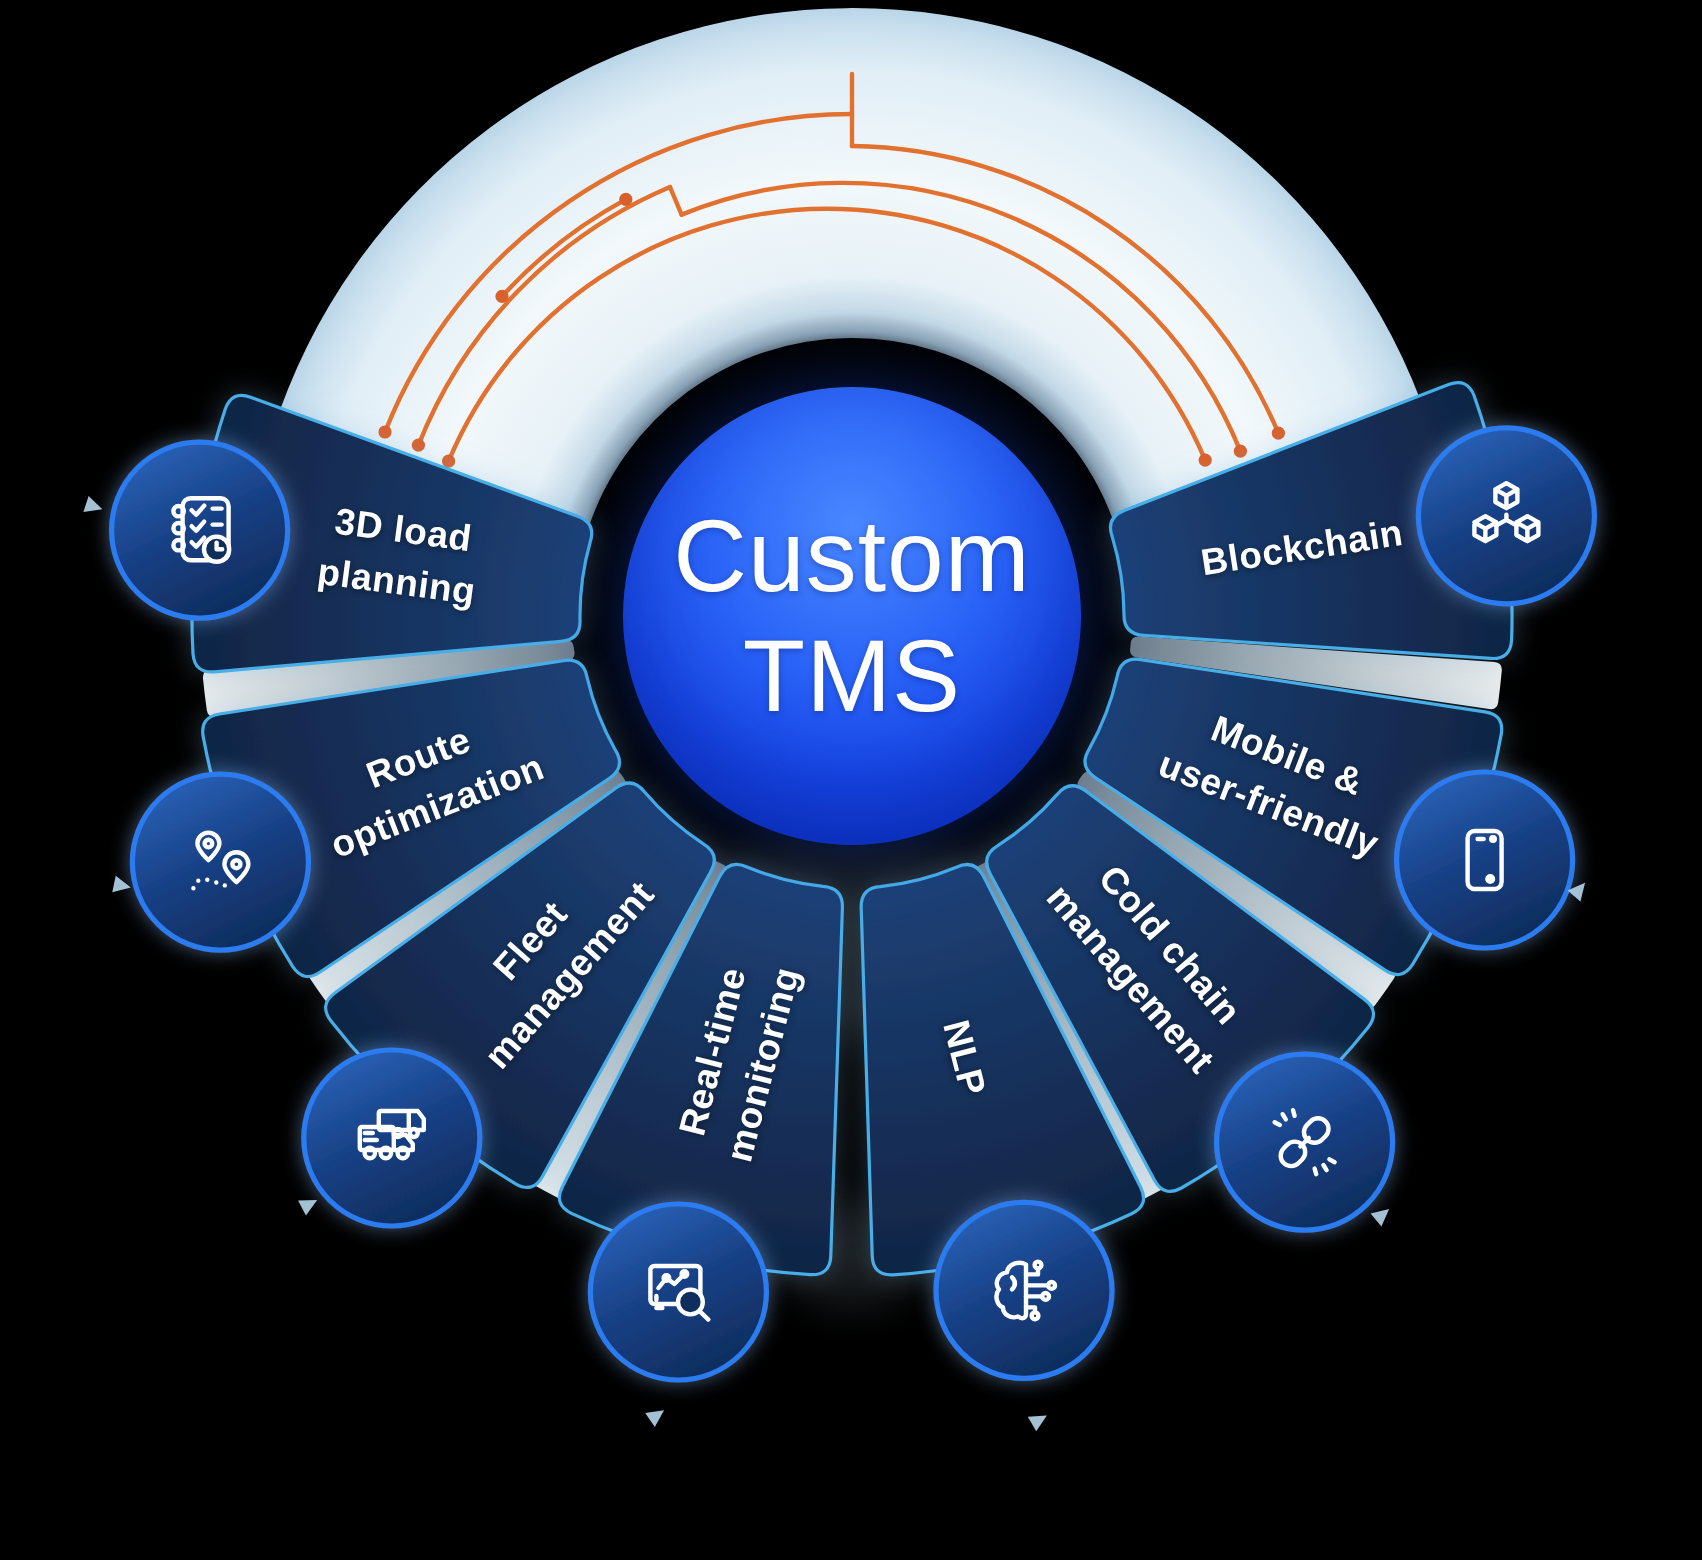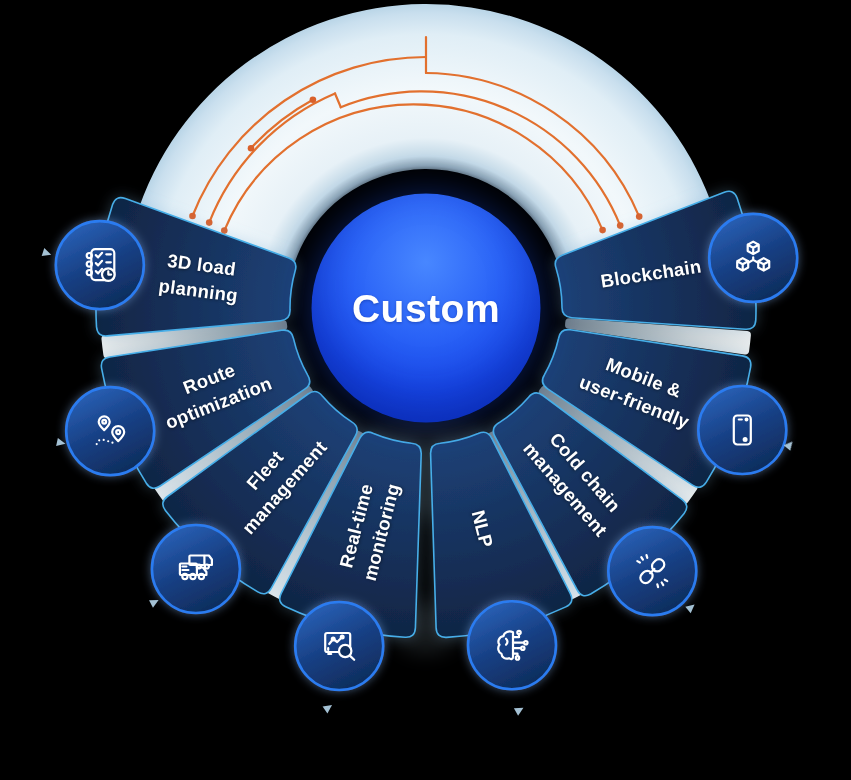--- a/index.html
+++ b/index.html
@@ -8,21 +8,21 @@
   #stage svg{position:absolute;left:0;top:0;}
   .seg-label{position:absolute;color:#fff;font-weight:700;font-size:18.5px;line-height:1.4;
              letter-spacing:.3px;text-align:center;white-space:nowrap;
              text-shadow:0 1px 3px rgba(0,0,0,.45);z-index:3;}
   .seg-label span{display:block;}
   .center-circle{position:absolute;left:426px;top:308px;width:229px;height:229px;border-radius:50%;
      transform:translate(-50%,-50%);z-index:2;
      background:radial-gradient(circle at 50% 30%,#4887ff 0%,#2a63f7 38%,#1747e9 66%,#0b33d2 100%);
      box-shadow:0 0 36px rgba(25,70,210,.45), inset 0 -22px 46px rgba(4,18,110,.35);
      display:flex;align-items:center;justify-content:center;}
-  .center-title{color:#fff;font-weight:700;font-size:39px;line-height:1.16;letter-spacing:.5px;
+  .center-title{color:#fff;font-weight:400;font-size:51px;line-height:1.16;letter-spacing:.5px;
      text-align:center;text-shadow:0 1px 3px rgba(0,20,90,.35);}
   .center-title span{display:block;}
   .icon-art{stroke:#fff;stroke-width:2.2;fill:none;stroke-linecap:round;stroke-linejoin:round;}
 </style>
 </head>
 <body>
 
 <div id="stage">
 <svg width="851" height="780" viewBox="0 0 851 780">
   <defs>
@@ -216,20 +216,21 @@
     <polygon points="0,-4.2 8.6,0 0,4.2" transform="translate(325,710) rotate(-35)"></polygon>
     <polygon points="0,-4.2 8.6,0 0,4.2" transform="translate(516,712) rotate(-30)"></polygon>
     <polygon points="0,-4.2 8.6,0 0,4.2" transform="translate(688,610) rotate(-40)"></polygon>
     <polygon points="0,-4.2 8.6,0 0,4.2" transform="translate(787,448) rotate(-50)"></polygon>
   </g>
 </svg>
 
 <div class="center-circle">
   <div class="center-title">
     <span>Custom</span>
+    <span>TMS</span>
   </div>
 </div>
 
 <div>
   <div class="seg-label" style="left: 199.951px; top: 278.24px; transform: translate(-50%, -50%) rotate(7.5deg);">
     <span>3D load</span>
         <span>planning</span>
       </div>
   <div class="seg-label" style="left: 213.574px; top: 390.821px; transform: translate(-50%, -50%) rotate(-21.3deg);">
     <span>Route</span>

